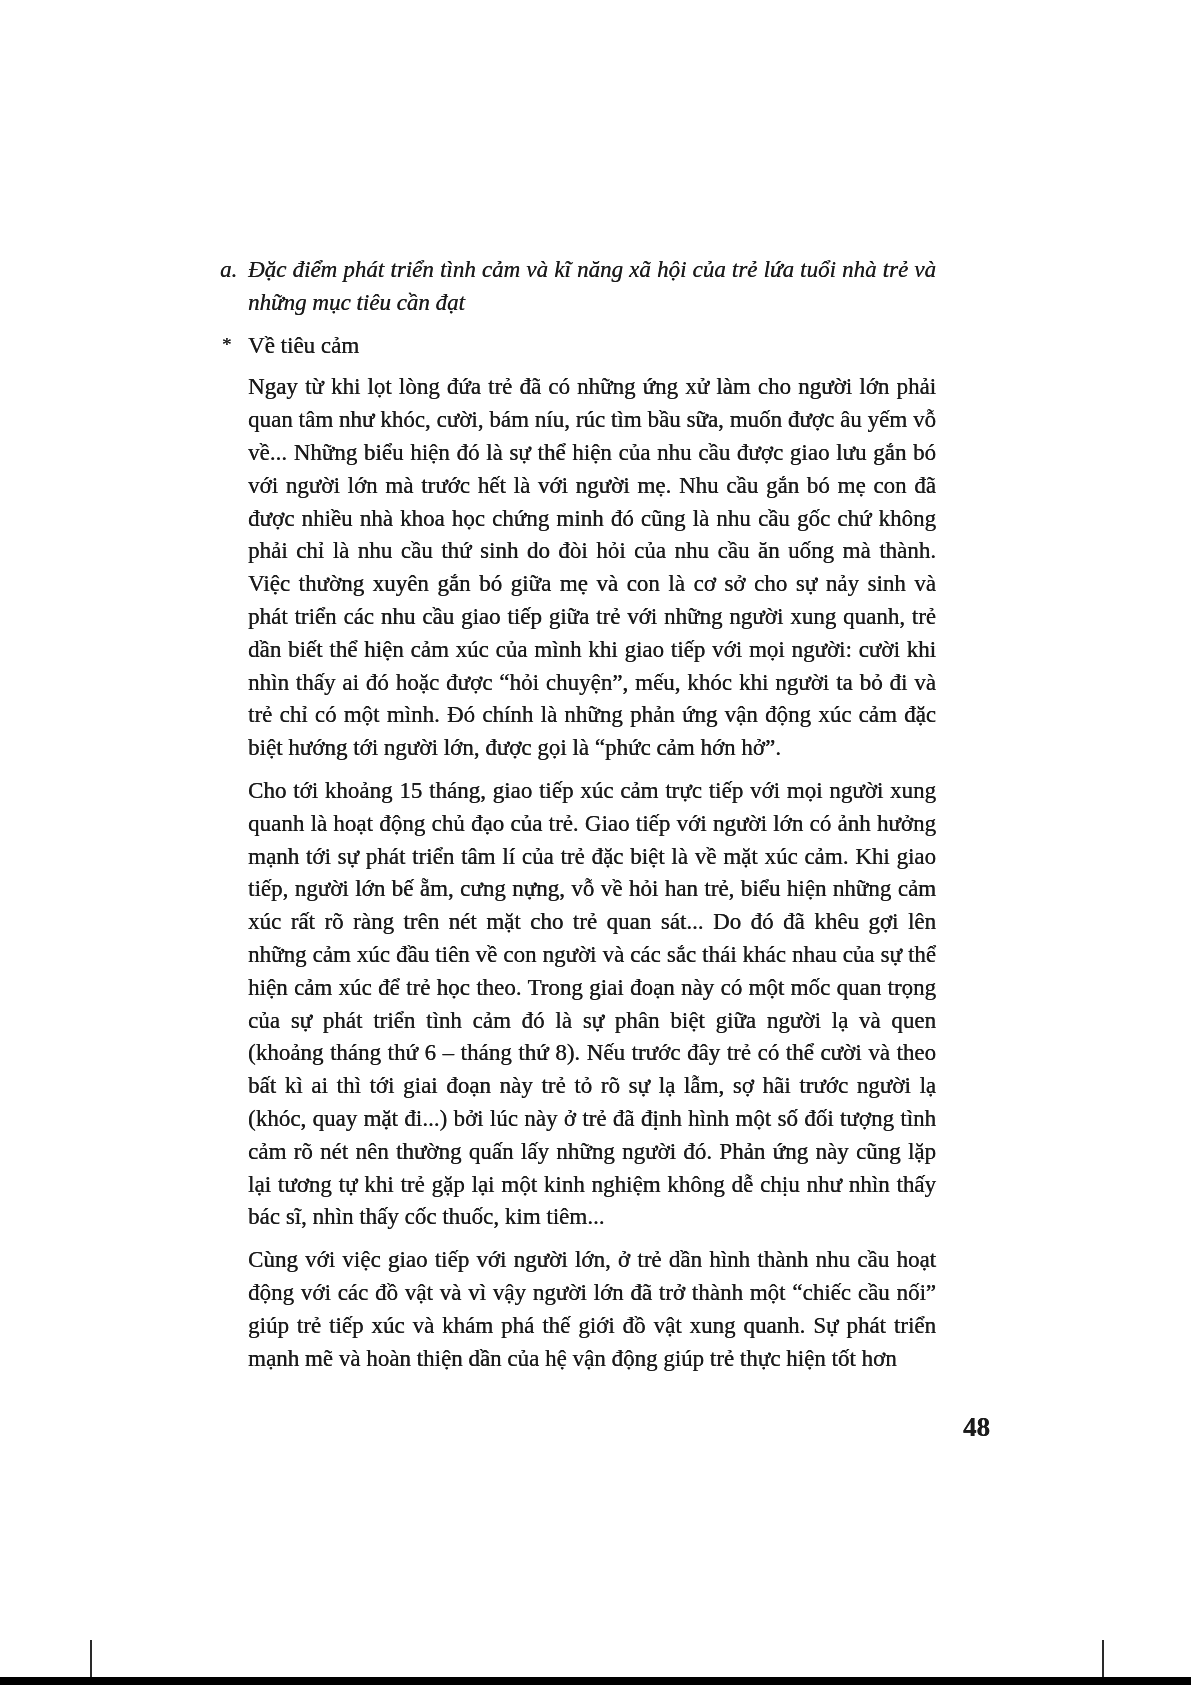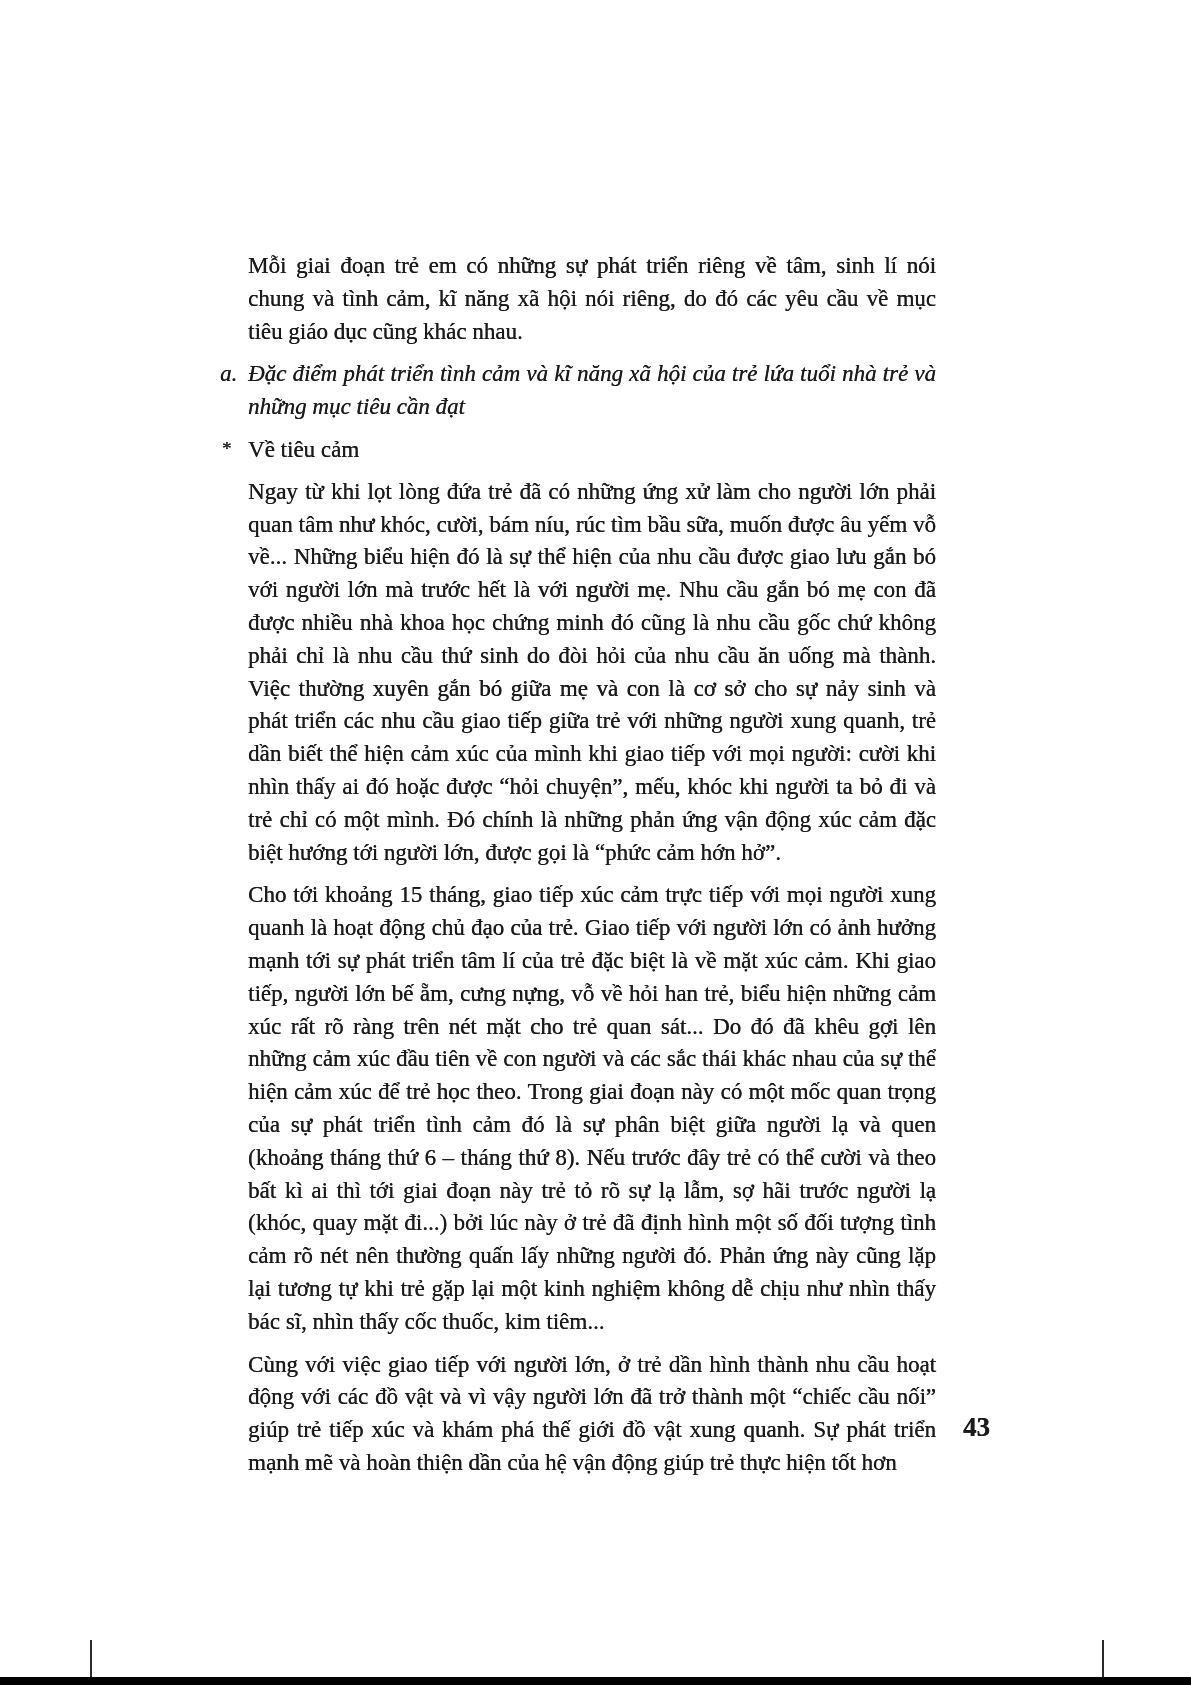--- a/index.html
+++ b/index.html
@@ -84,39 +84,38 @@
     background: #2a2a2a;
   }
 </style>
 </head>
 <body>
 
 <div class="page">
 
   <div class="textblock">
 
-    <p class="para">Mỗi giai đoạn trẻ em có những sự phát triển riêng về tâm, sinh lí nói chung và tình cảm, kĩ năng xã hội nói riêng, do đó các yêu cầu về mục tiêu giáo dục cũng khác nhau.</p>
 
     <div class="section-heading">
       <span class="marker-a">a.</span>
       <span>Đặc điểm phát triển tình cảm và kĩ năng xã hội của trẻ lứa tuổi nhà trẻ và những mục tiêu cần đạt</span>
     </div>
 
     <div class="bullet-row">
       <span class="bullet-star">*</span>
       <span>Về tiêu cảm</span>
     </div>
 
     <p class="para">Ngay từ khi lọt lòng đứa trẻ đã có những ứng xử làm cho người lớn phải quan tâm như khóc, cười, bám níu, rúc tìm bầu sữa, muốn được âu yếm vỗ về... Những biểu hiện đó là sự thể hiện của nhu cầu được giao lưu gắn bó với người lớn mà trước hết là với người mẹ. Nhu cầu gắn bó mẹ con đã được nhiều nhà khoa học chứng minh đó cũng là nhu cầu gốc chứ không phải chỉ là nhu cầu thứ sinh do đòi hỏi của nhu cầu ăn uống mà thành. Việc thường xuyên gắn bó giữa mẹ và con là cơ sở cho sự nảy sinh và phát triển các nhu cầu giao tiếp giữa trẻ với những người xung quanh, trẻ dần biết thể hiện cảm xúc của mình khi giao tiếp với mọi người: cười khi nhìn thấy ai đó hoặc được “hỏi chuyện”, mếu, khóc khi người ta bỏ đi và trẻ chỉ có một mình. Đó chính là những phản ứng vận động xúc cảm đặc biệt hướng tới người lớn, được gọi là “phức cảm hớn hở”.</p>
 
     <p class="para">Cho tới khoảng 15 tháng, giao tiếp xúc cảm trực tiếp với mọi người xung quanh là hoạt động chủ đạo của trẻ. Giao tiếp với người lớn có ảnh hưởng mạnh tới sự phát triển tâm lí của trẻ đặc biệt là về mặt xúc cảm. Khi giao tiếp, người lớn bế ẵm, cưng nựng, vỗ về hỏi han trẻ, biểu hiện những cảm xúc rất rõ ràng trên nét mặt cho trẻ quan sát... Do đó đã khêu gợi lên những cảm xúc đầu tiên về con người và các sắc thái khác nhau của sự thể hiện cảm xúc để trẻ học theo. Trong giai đoạn này có một mốc quan trọng của sự phát triển tình cảm đó là sự phân biệt giữa người lạ và quen (khoảng tháng thứ 6 – tháng thứ 8). Nếu trước đây trẻ có thể cười và theo bất kì ai thì tới giai đoạn này trẻ tỏ rõ sự lạ lẫm, sợ hãi trước người lạ (khóc, quay mặt đi...) bởi lúc này ở trẻ đã định hình một số đối tượng tình cảm rõ nét nên thường quấn lấy những người đó. Phản ứng này cũng lặp lại tương tự khi trẻ gặp lại một kinh nghiệm không dễ chịu như nhìn thấy bác sĩ, nhìn thấy cốc thuốc, kim tiêm...</p>
 
     <p class="para">Cùng với việc giao tiếp với người lớn, ở trẻ dần hình thành nhu cầu hoạt động với các đồ vật và vì vậy người lớn đã trở thành một “chiếc cầu nối” giúp trẻ tiếp xúc và khám phá thế giới đồ vật xung quanh. Sự phát triển mạnh mẽ và hoàn thiện dần của hệ vận động giúp trẻ thực hiện tốt hơn</p>
 
   </div>
 
-  <div class="page-number">43</div>
+  <div class="page-number">48</div>
 
   <div class="edge-tick-left"></div>
   <div class="edge-tick-right"></div>
   <div class="bottom-bar"></div>
 
 </div>
 
 </body></html>

